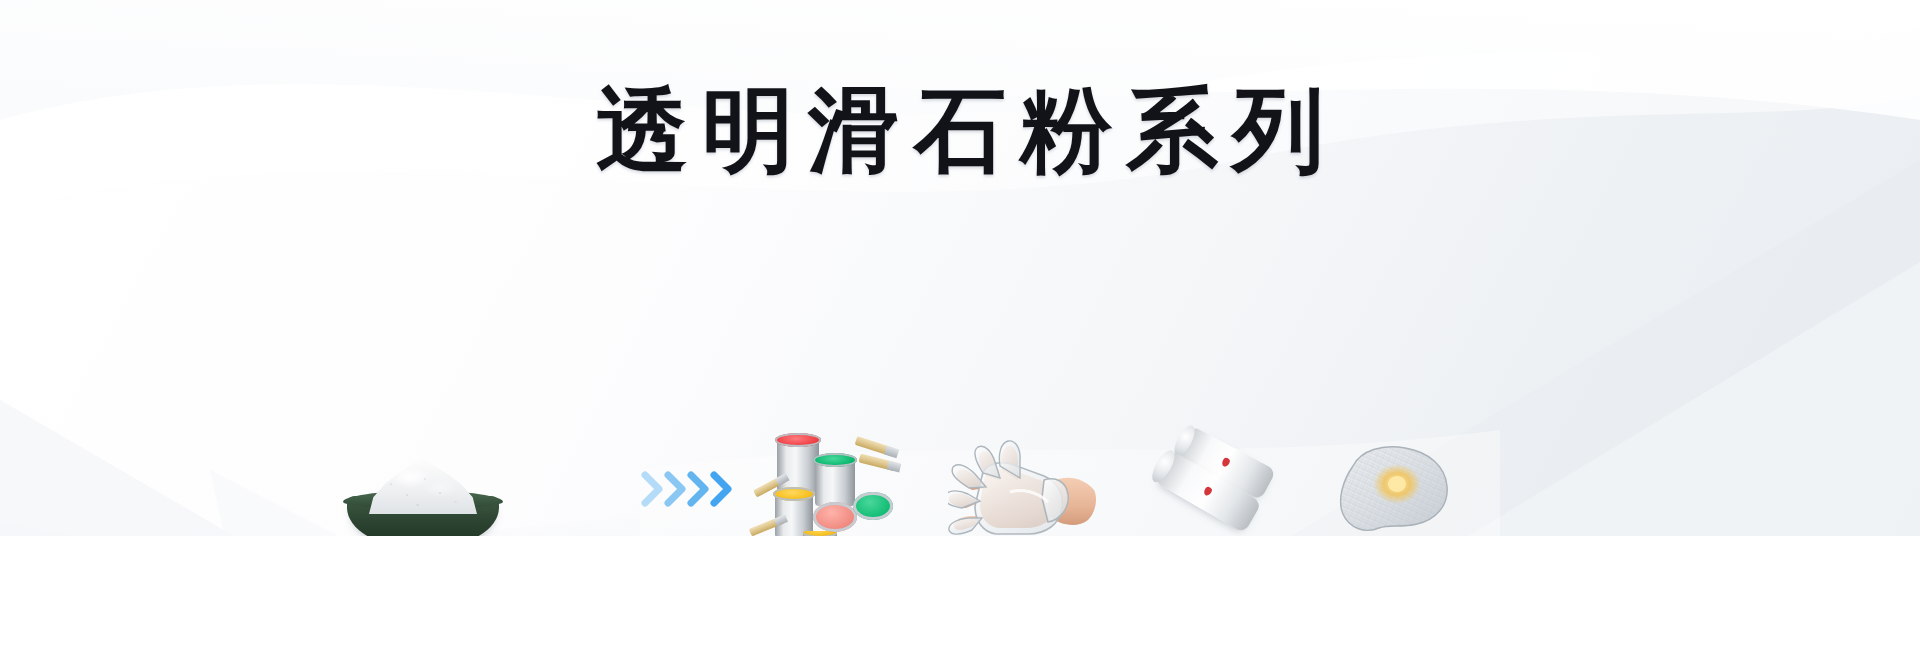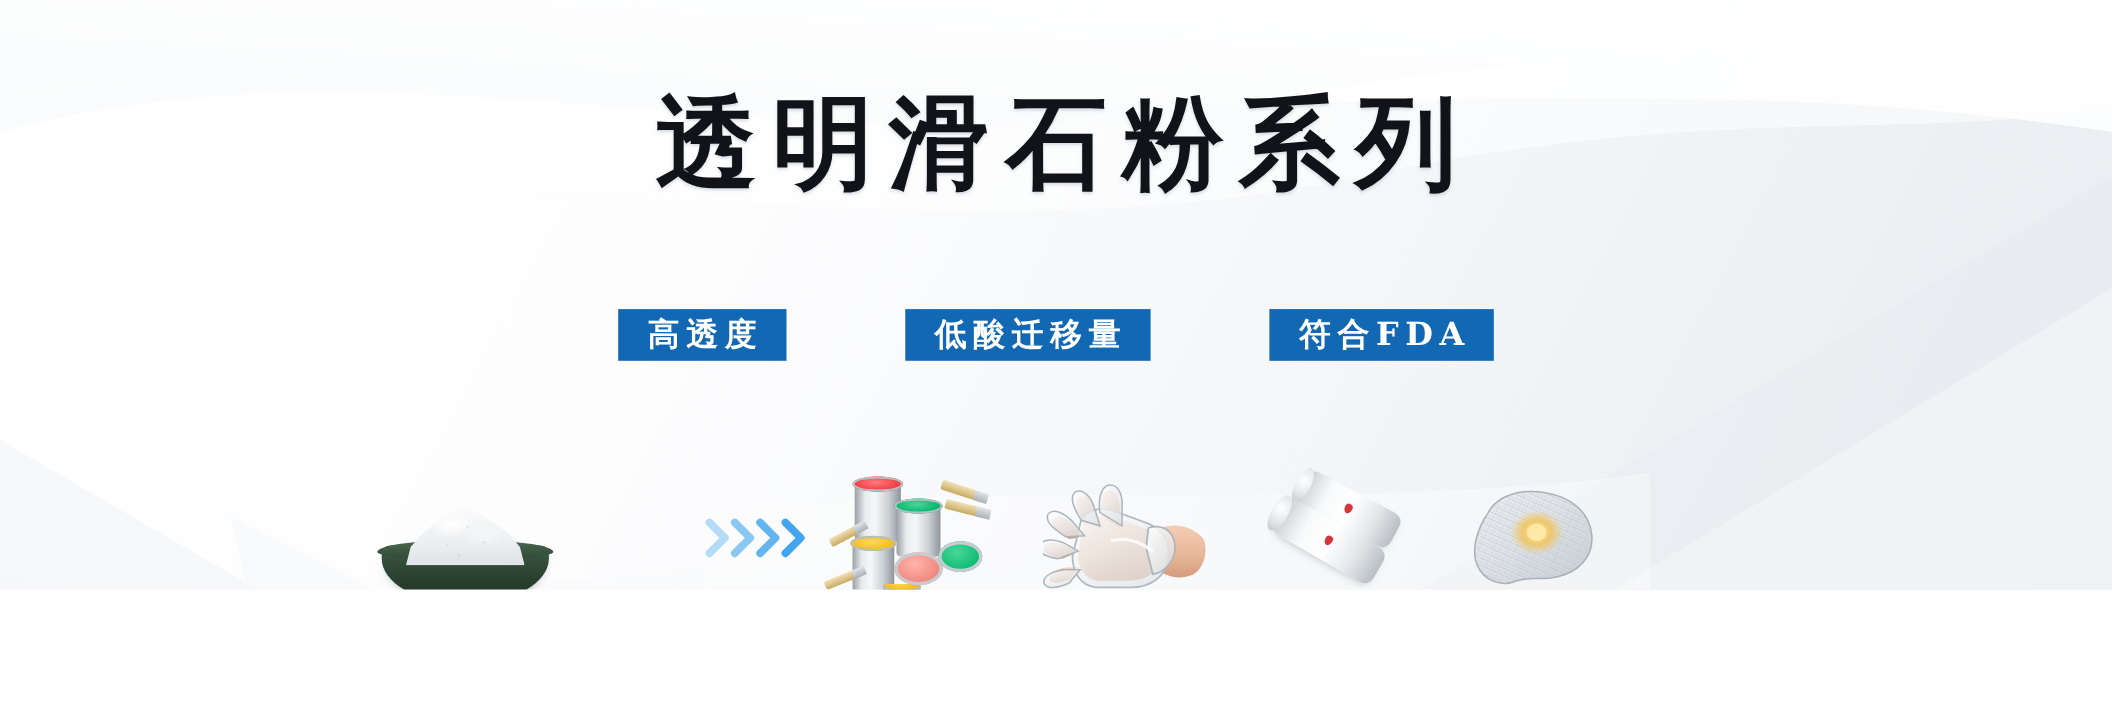--- a/index.html
+++ b/index.html
@@ -169,25 +169,20 @@
     <path d="M0,650 L0,588 C340,636 700,556 1080,592 C1420,624 1680,580 1920,614 L1920,650 Z" fill="#ffffff" opacity="0.75"></path>
     <path d="M1100,650 L1920,160 L1920,650 Z" fill="#e6ebef" opacity="0.45"></path>
     <path d="M1280,650 L1920,262 L1920,650 Z" fill="#f3f6f8" opacity="0.6"></path>
     <path d="M0,650 L430,650 L0,400 Z" fill="#eef2f5" opacity="0.5"></path>
     <path d="M250,650 L560,650 L210,470 Z" fill="#f6f8fa" opacity="0.7"></path>
     <path d="M640,470 C900,430 1200,470 1500,430 L1500,650 L640,650 Z" fill="#ffffff" opacity="0.35"></path>
   </svg>
 
   <div id="title">透明滑石粉系列</div>
 
-  <div id="badges">
-    <span class="badge">高透度</span>
-    <span class="badge">低酸迁移量</span>
-    <span class="badge">符合FDA</span>
-  </div>
 
 
   <div id="strip">
 
     <div class="pic" id="bowl">
       <div class="bowl-body"></div>
       <div class="bowl-rim"></div>
       <div class="heap"></div>
       <div class="heap-tex"></div>
     </div>

